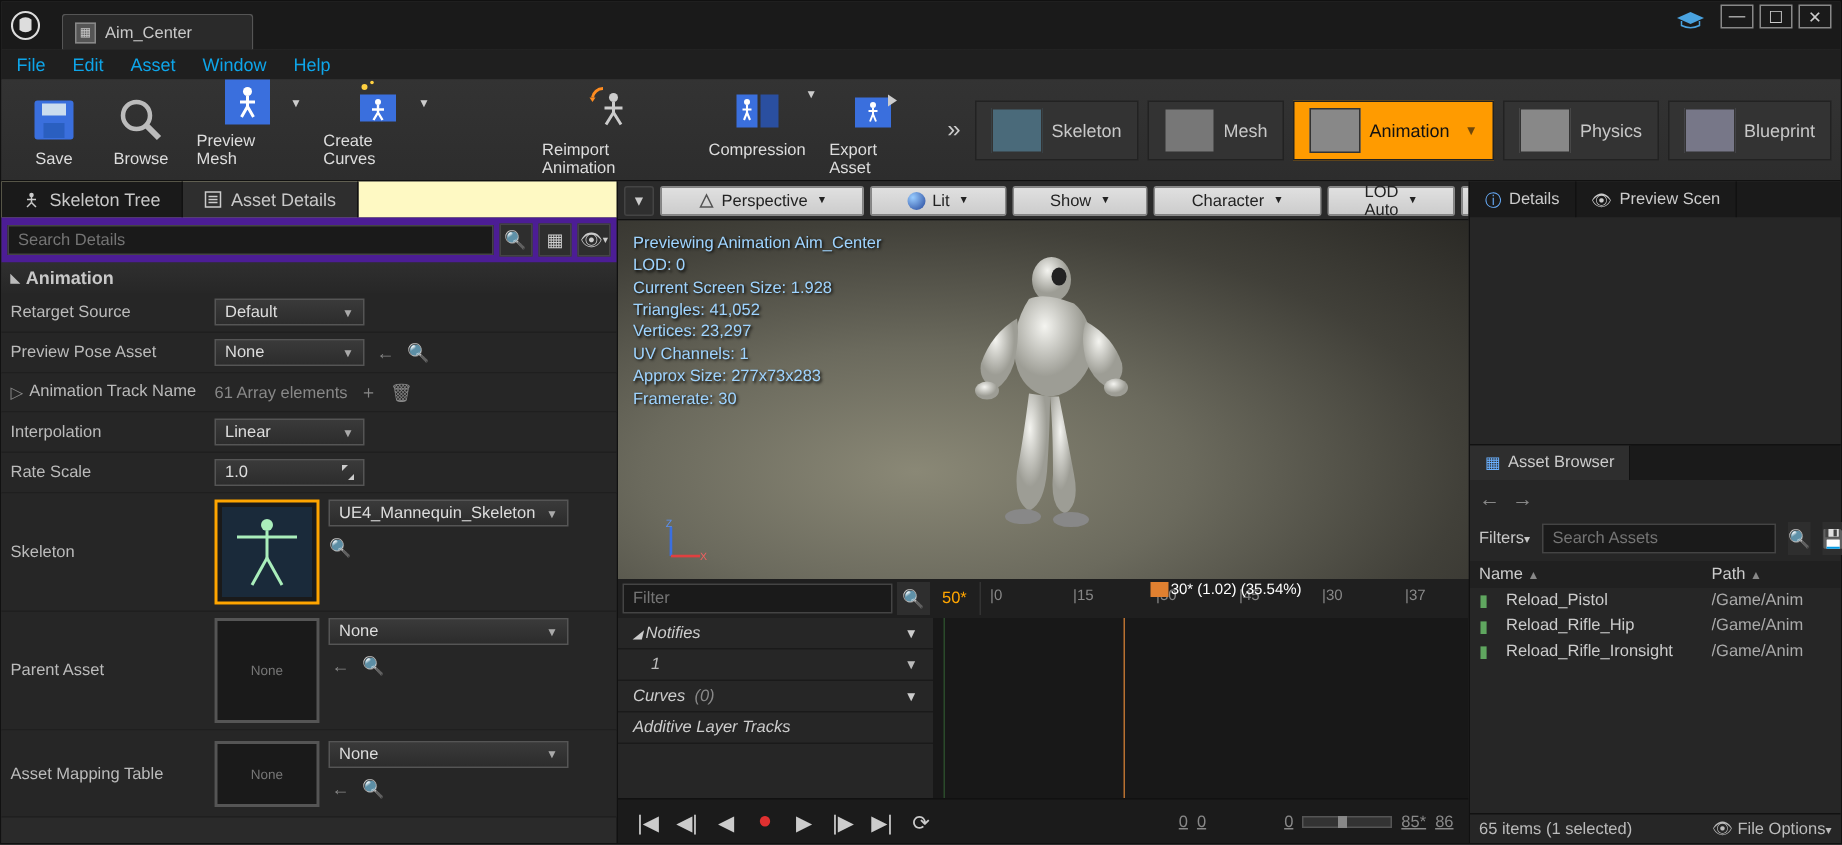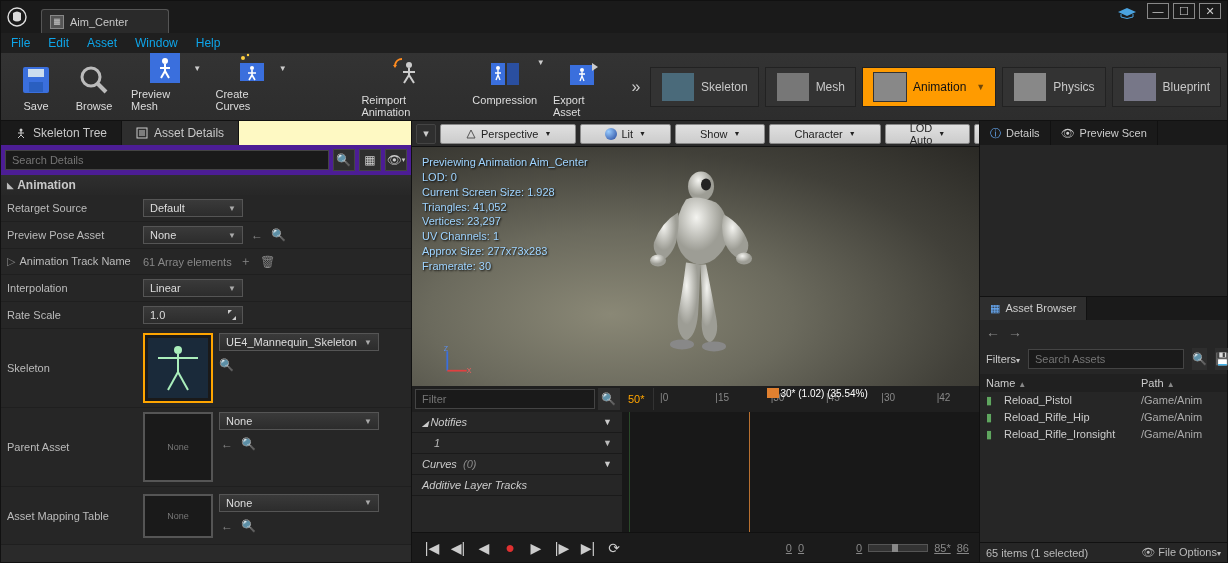--- a/index.html
+++ b/index.html
@@ -488,21 +488,21 @@
         <div class="tl-filter">
           <input placeholder="Filter" style="">
           <span class="sqbtn" style="border:none;">🔍</span>
           <span class="tl-count">50*</span>
           <div class="tl-frames">
             <span class="tick" style="left:2%">|0</span>
             <span class="tick" style="left:19%">|15</span>
             <span class="tick" style="left:36%">|30</span>
             <span class="tick" style="left:53%">|45</span>
             <span class="tick" style="left:70%">|30</span>
-            <span class="tick" style="left:87%">|42</span>
+            <span class="tick" style="left:87%">|37</span>
             <span class="cursor" style="left:35%;"></span>
             <span class="playhead-top" style="left:39%;">30* (1.02) (35.54%)</span>
           </div>
         </div>
         <div class="tl-body">
           <div class="tl-tracks">
             <div class="trk">
                 <span><span style="font-size:8px;">◢ </span><span>Notifies</span></span>
                 <span style="font-size:9px;">▼</span>
               </div>

